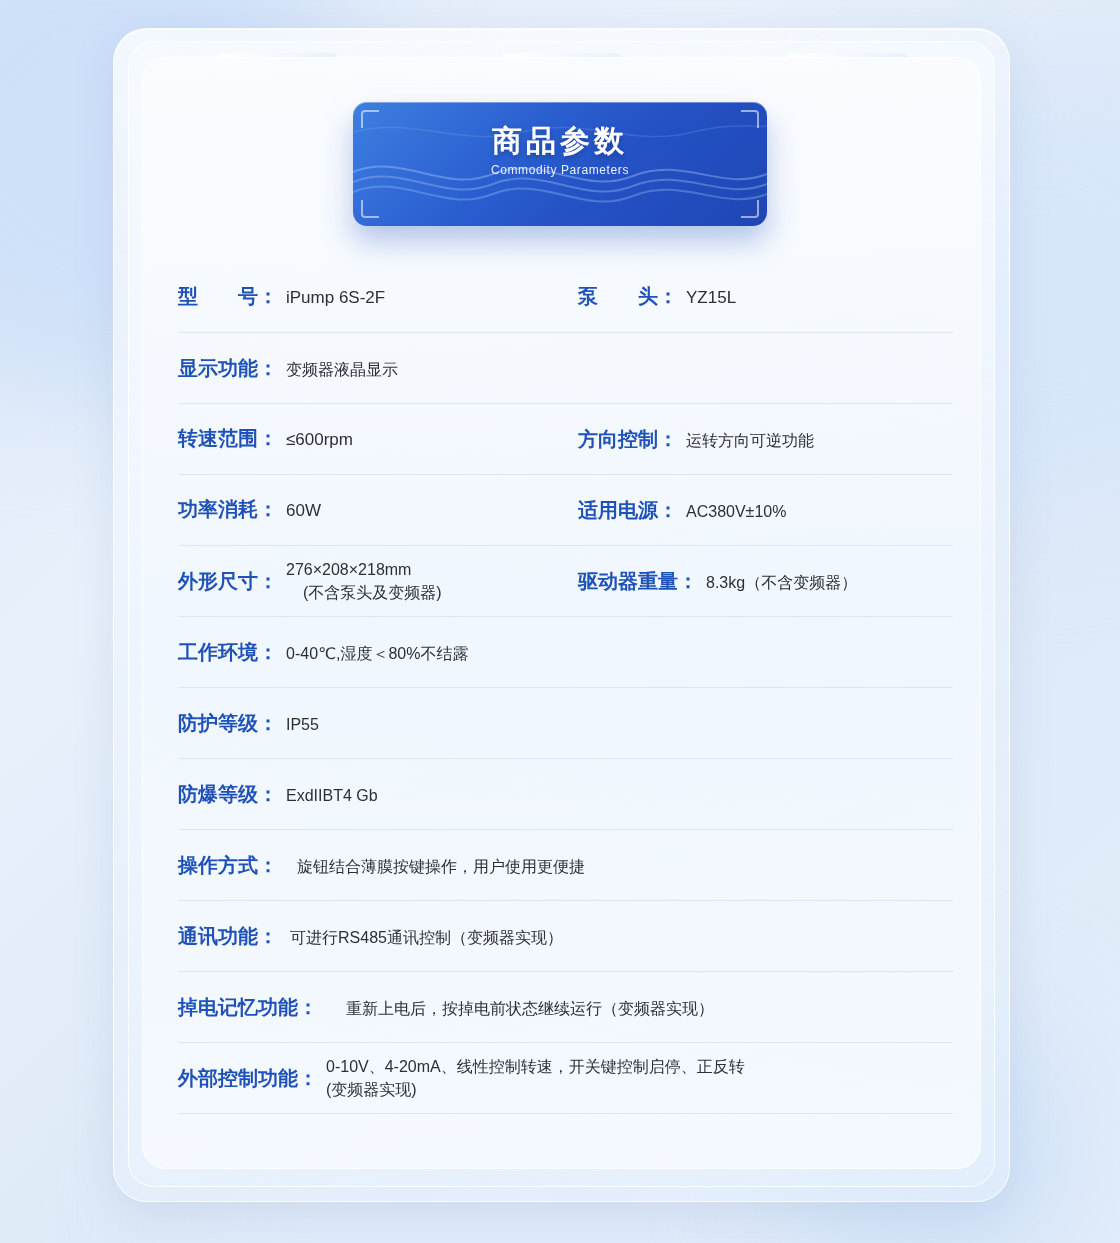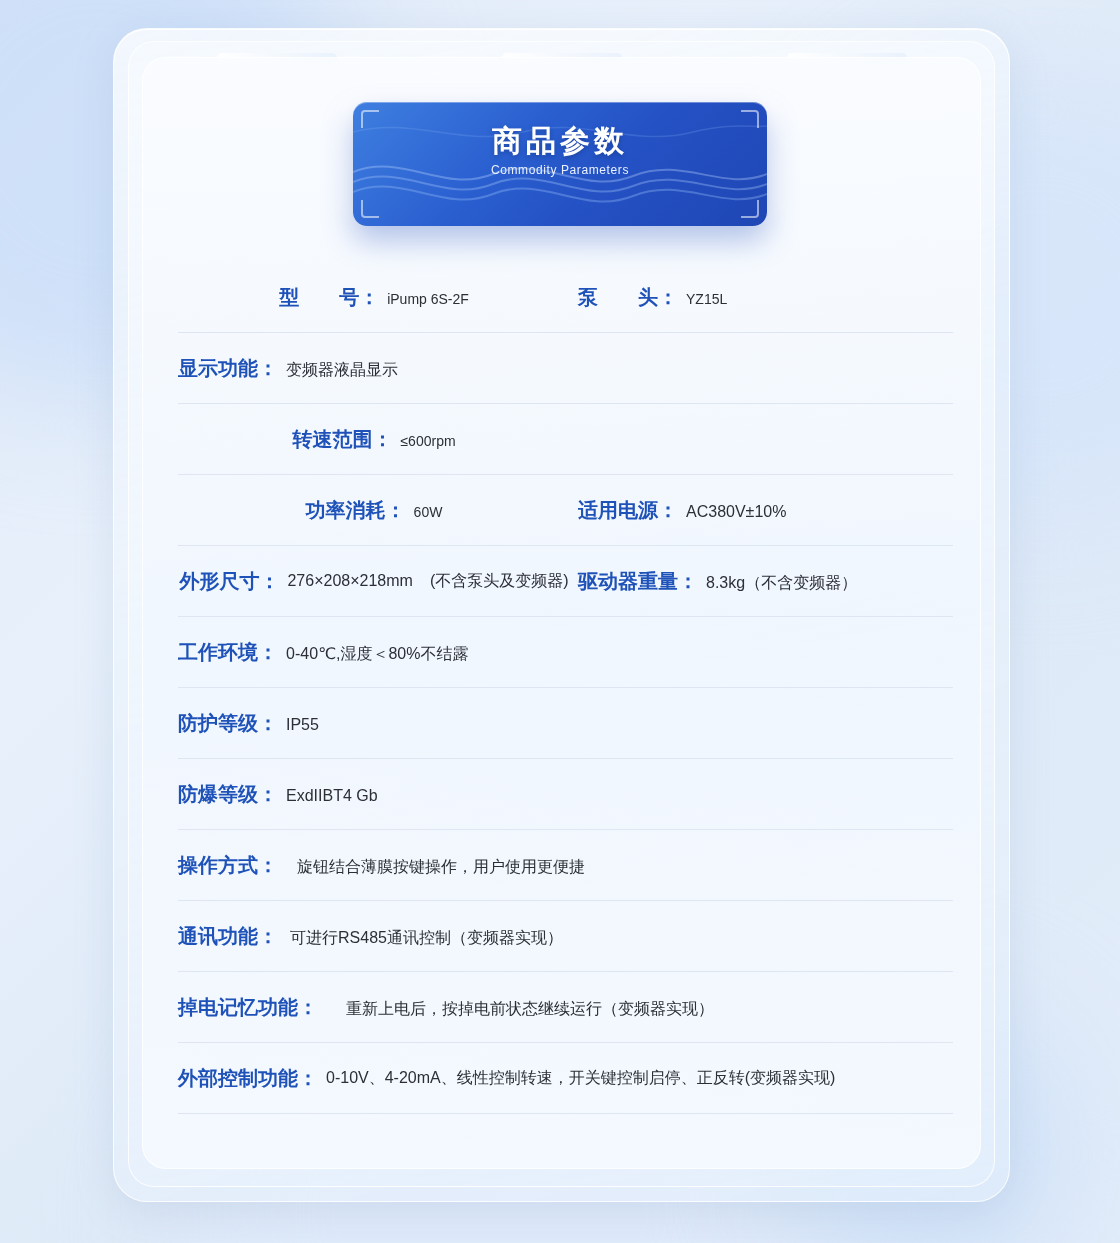--- a/index.html
+++ b/index.html
@@ -154,46 +154,47 @@
     box-sizing: border-box;
     padding: 6px 0;
   }
   .spec-row:last-child { border-bottom: 1px solid #dde6f1; }
 
   .cell {
     display: flex;
     align-items: baseline;
     box-sizing: border-box;
   }
-  .cell.left  { width: 400px; padding-right: 8px; justify-content: center; }
+  .cell.left  { width: 400px; padding-right: 8px; }
   .cell.right { flex: 1; }
   .cell.full  { width: 100%; }
 
   .lbl {
     color: #1f52b8;
     font-weight: bold;
     font-size: 20px;
     white-space: nowrap;
     flex: none;
   }
   .val {
     color: #2c2f36;
-    font-size: 14px;
+    font-size: 17px;
     margin-left: 8px;
     line-height: 1.45;
   }
   .val.small { font-size: 16px; }
 
   .cellblock {
     display: flex;
     align-items: center;
   }
   .cellblock .lbl { align-self: center; }
   .stack {
     display: flex;
+    flex-direction: column;
     margin-left: 8px;
     line-height: 1.38;
   }
 </style>
 </head>
 <body>
 
 <div class="bg-glow glow-a"></div>
 <div class="bg-glow glow-b"></div>
 <div class="bg-glow glow-c"></div>
@@ -245,20 +246,24 @@
       <span class="lbl">显示功能：</span>
       <span class="val small">变频器液晶显示</span>
     </div>
   </div>
 
   <div class="spec-row">
     <div class="cell left">
       <span class="lbl">转速范围：</span>
       <span class="val">≤600rpm</span>
     </div>
+    <div class="cell right">
+      <span class="lbl">方向控制：</span>
+      <span class="val small">运转方向可逆功能</span>
+    </div>
   </div>
 
   <div class="spec-row">
     <div class="cell left">
       <span class="lbl">功率消耗：</span>
       <span class="val">60W</span>
     </div>
     <div class="cell right">
       <span class="lbl">适用电源：</span>
       <span class="val small">AC380V±10%</span>

